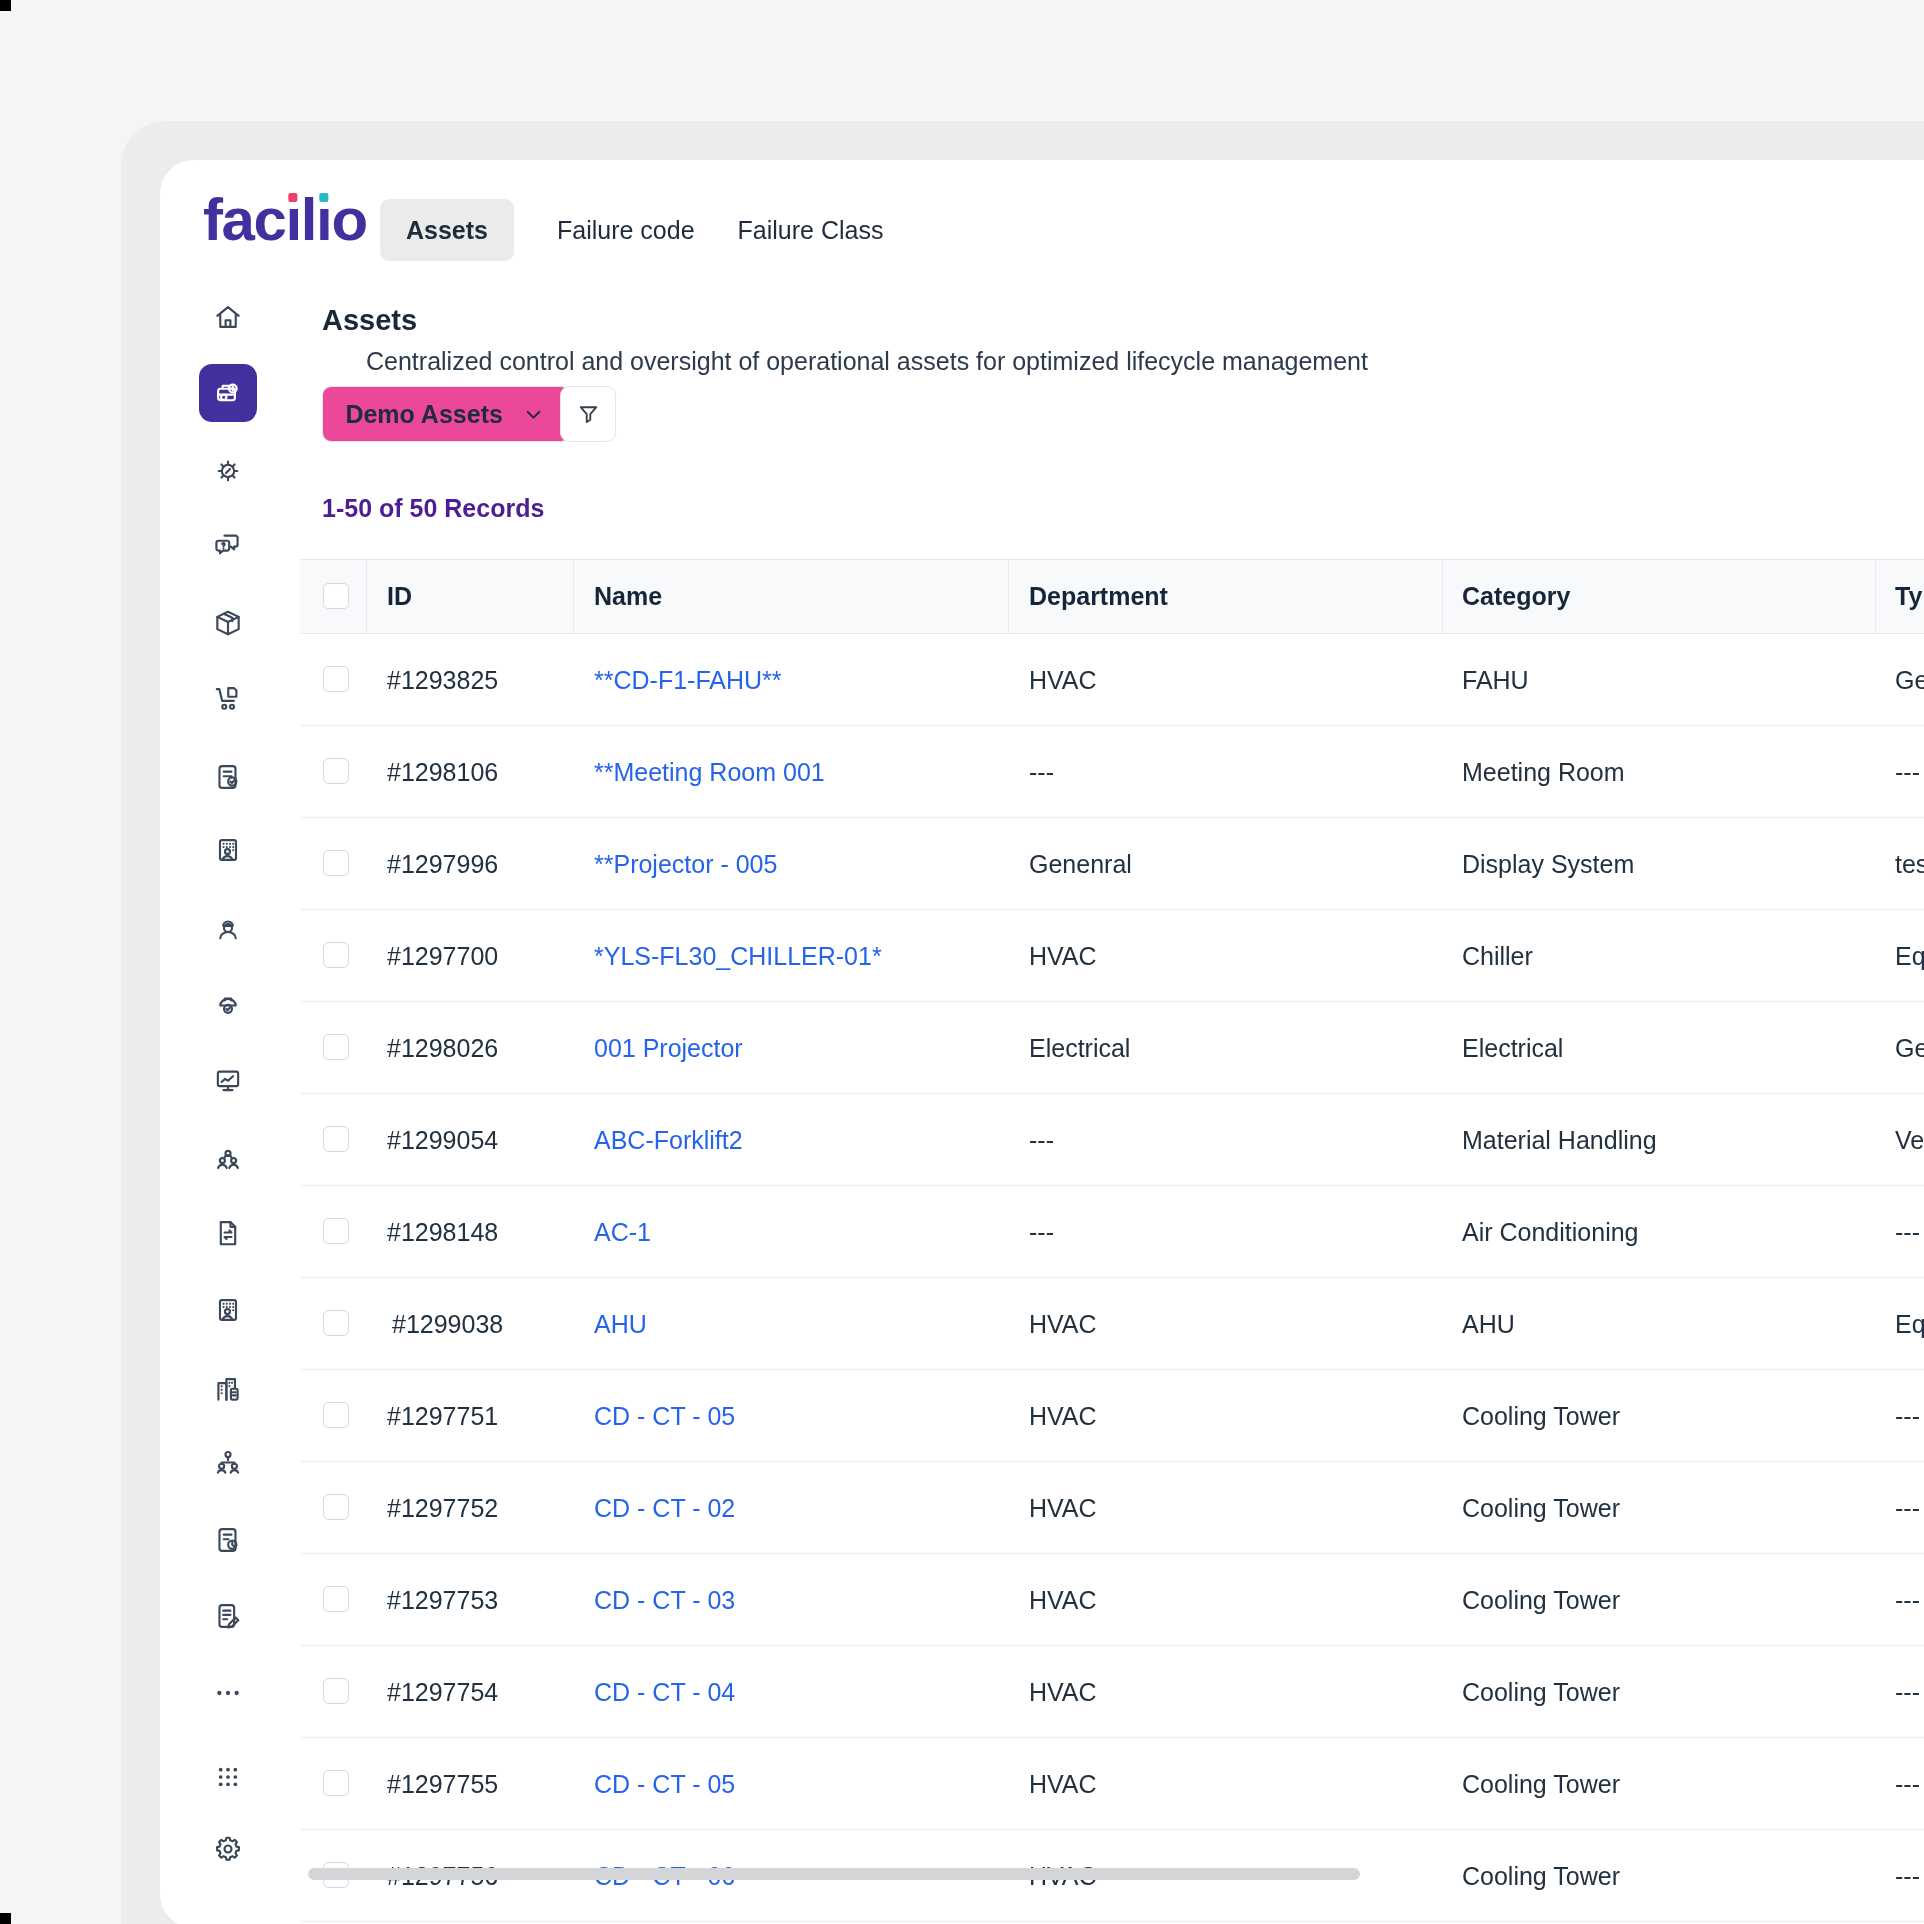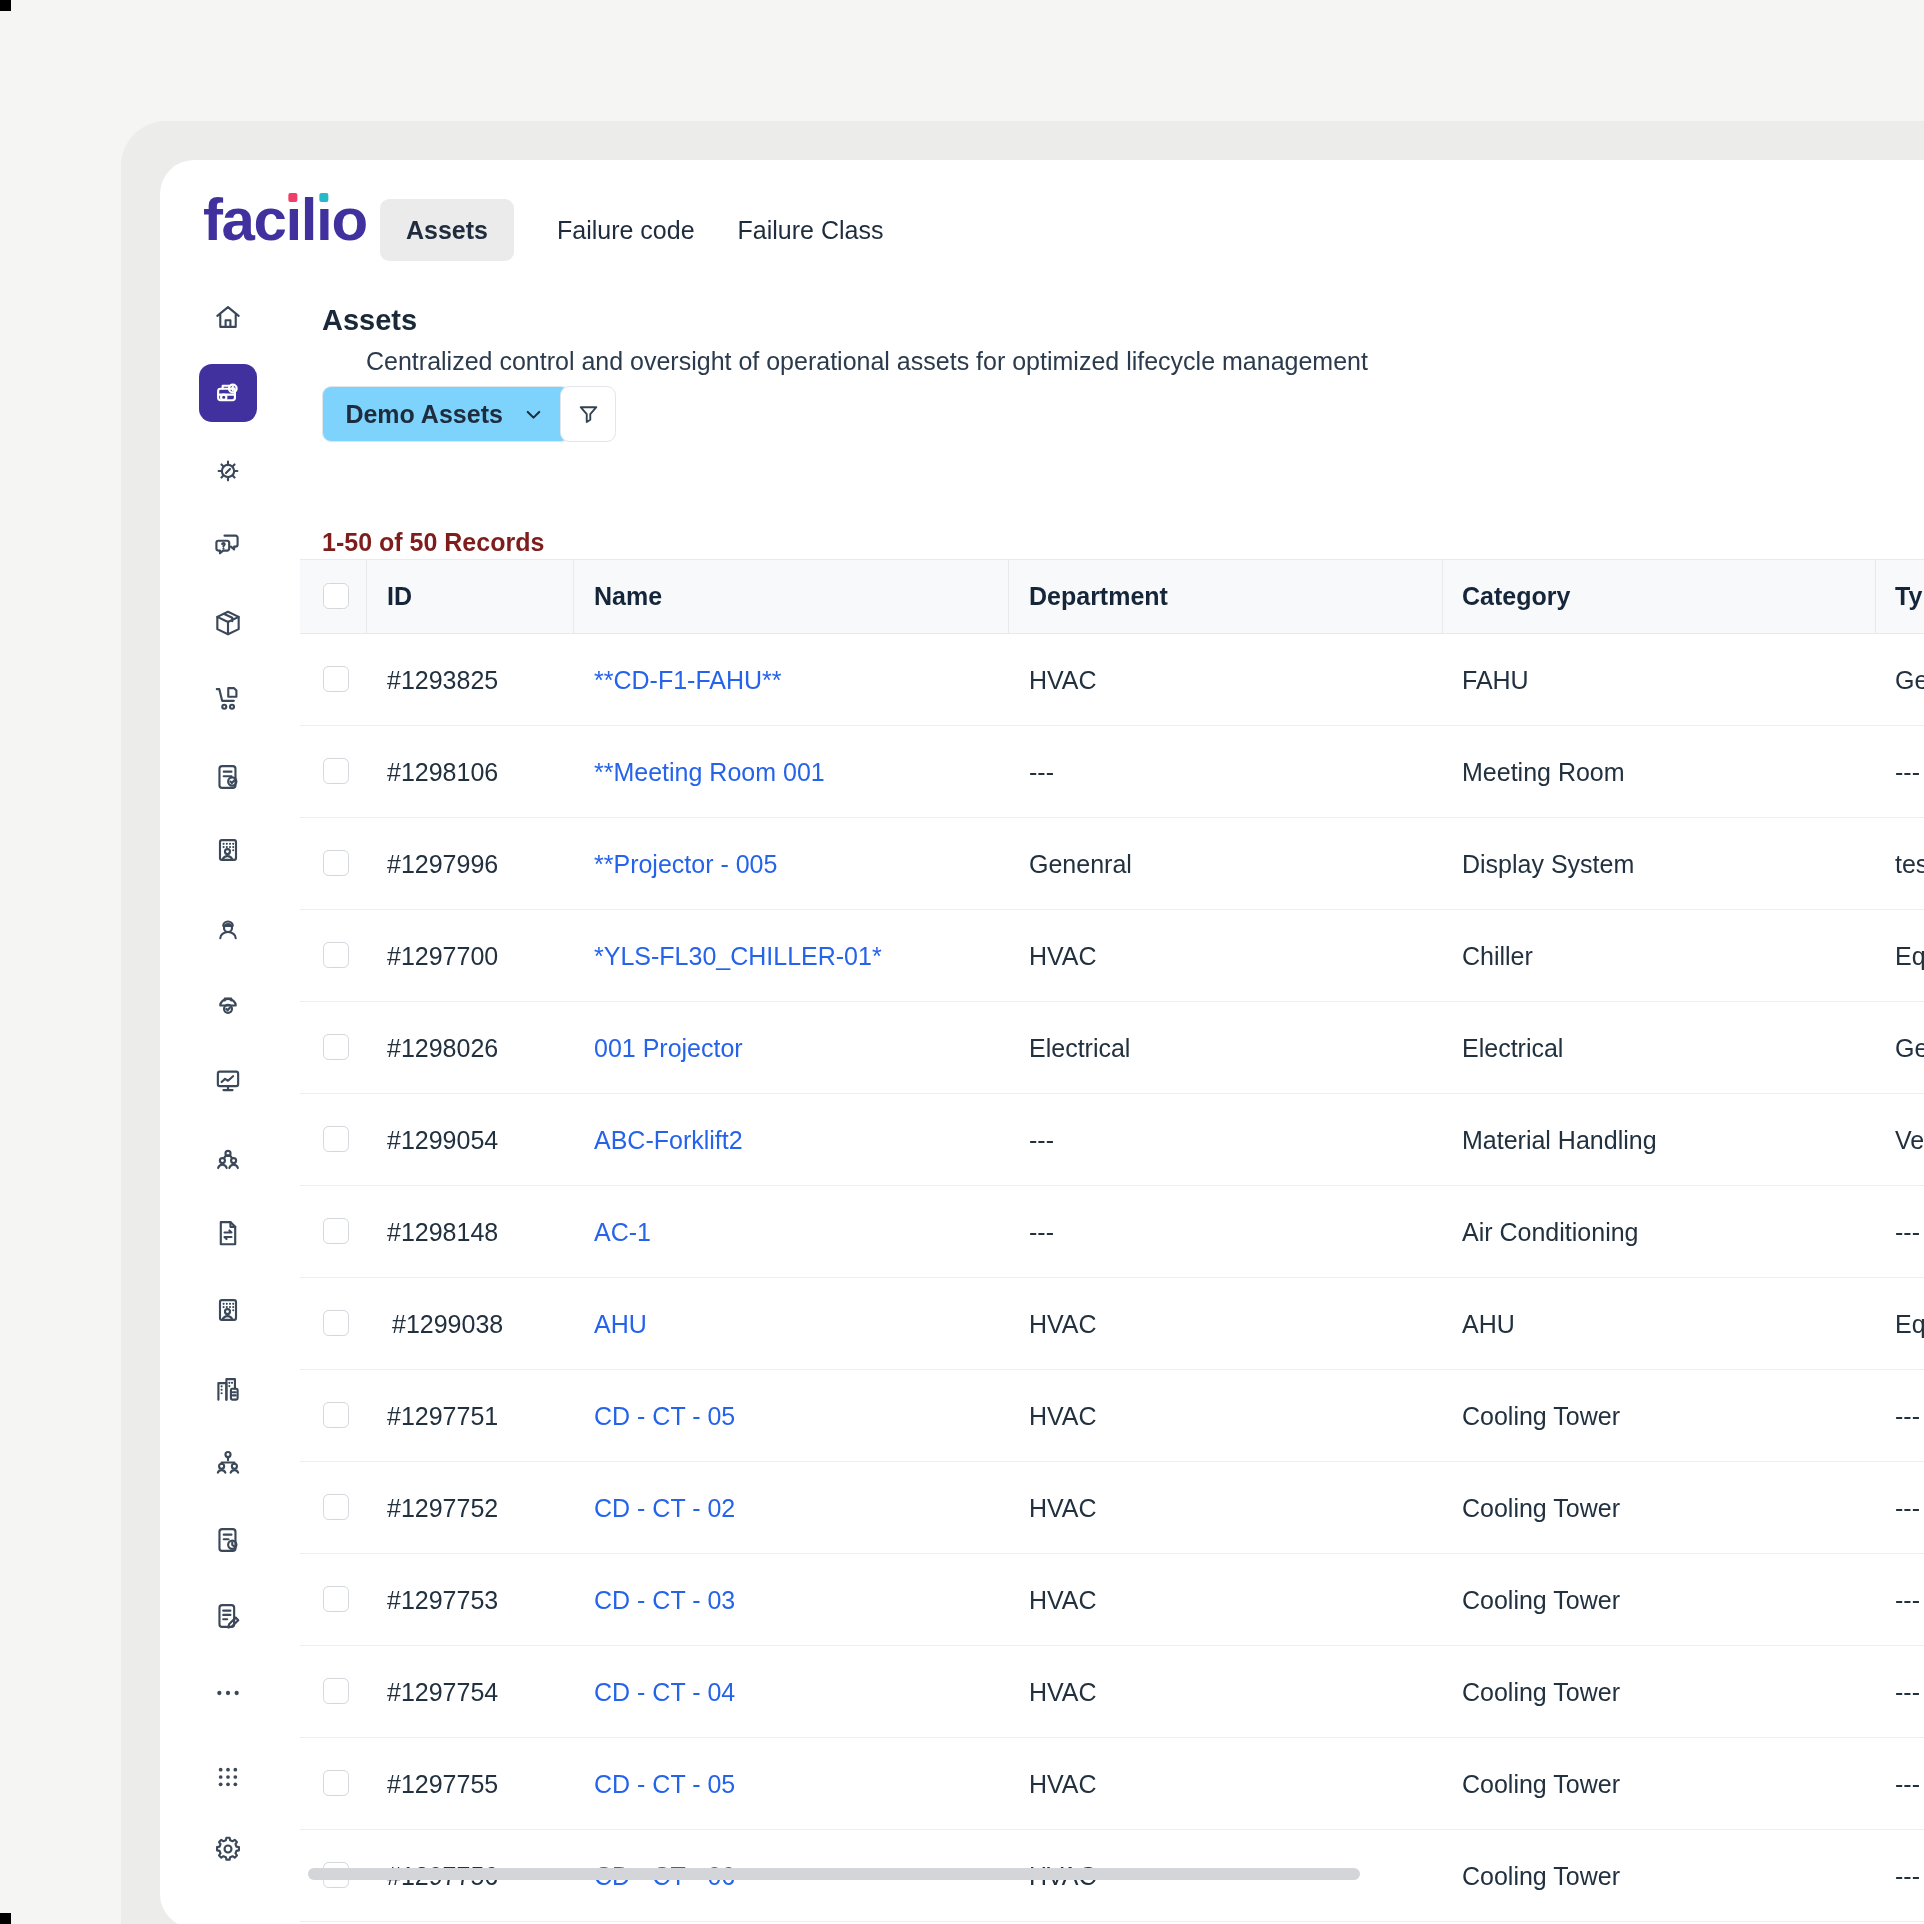--- a/index.html
+++ b/index.html
@@ -59,32 +59,32 @@
   
   .content{
     position:absolute;left:300px;top:285px;width:1641px;height:1641px;
     background:#ffffff;border-radius:13px 0 0 0;
   }
   .page-title{position:absolute;left:322px;top:304px;font-size:29px;font-weight:700;color:#1a2939;}
   .page-subtitle{position:absolute;left:322px;top:347px;font-size:25px;color:#2b3b4d;margin-left:44px;}
   .view-btn{
     position:absolute;left:322px;top:386px;height:56px;
     display:inline-flex;align-items:center;gap:18.6px;padding:0 22.4px;
-    background:#7dd3fc;border:1.4px solid #e2e5e9;border-radius:9.3px;
+    background:#ec4899;border:1.4px solid #e2e5e9;border-radius:9.3px;
     font-size:25px;font-weight:700;color:#1f2c3d;cursor:pointer;box-sizing:border-box;
   }
   .icon-btn{
     position:absolute;left:560px;top:386px;width:56px;height:56px;
     background:#fff;border:1.4px solid #e2e5e9;border-radius:9.3px;
     display:flex;align-items:center;justify-content:center;cursor:pointer;box-sizing:border-box;
     color:#33424f;
   }
   .small-icon{width:25px;height:25px;display:block;}
   .small-icon svg{width:100%;height:100%;display:block;}
-  .records-label{position:absolute;left:322px;top:528px;font-size:25px;font-weight:700;color:#7f1d1d;}
+  .records-label{position:absolute;left:322px;top:494px;font-size:25px;font-weight:700;color:#4c1d95;}
 
   
   .table{position:absolute;left:300px;top:559px;width:1820px;}
   .thead{
     position:relative;height:73px;background:#f8f9fa;
     border-top:0.9px solid #e7e9ec;border-bottom:0.9px solid #e7e9ec;
   }
   .hcell{position:absolute;top:0;line-height:73px;font-size:25px;font-weight:700;color:#16263a;white-space:nowrap;}
   .vdiv{position:absolute;top:0;bottom:0;width:0.9px;background:#e7e9ec;}
   .cb{

